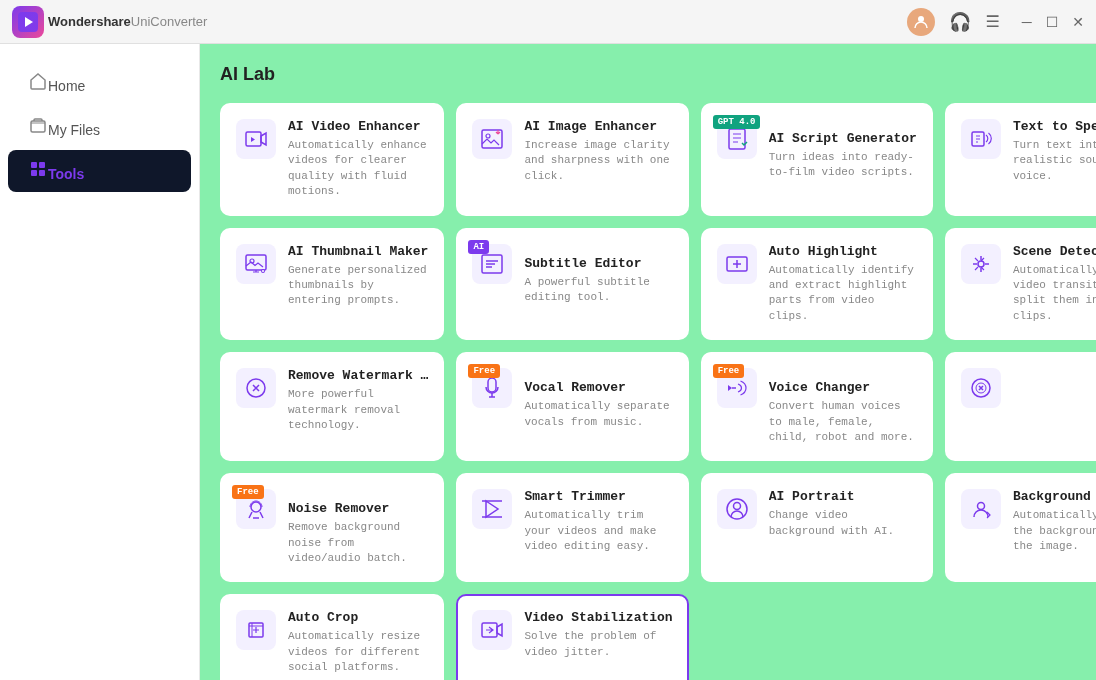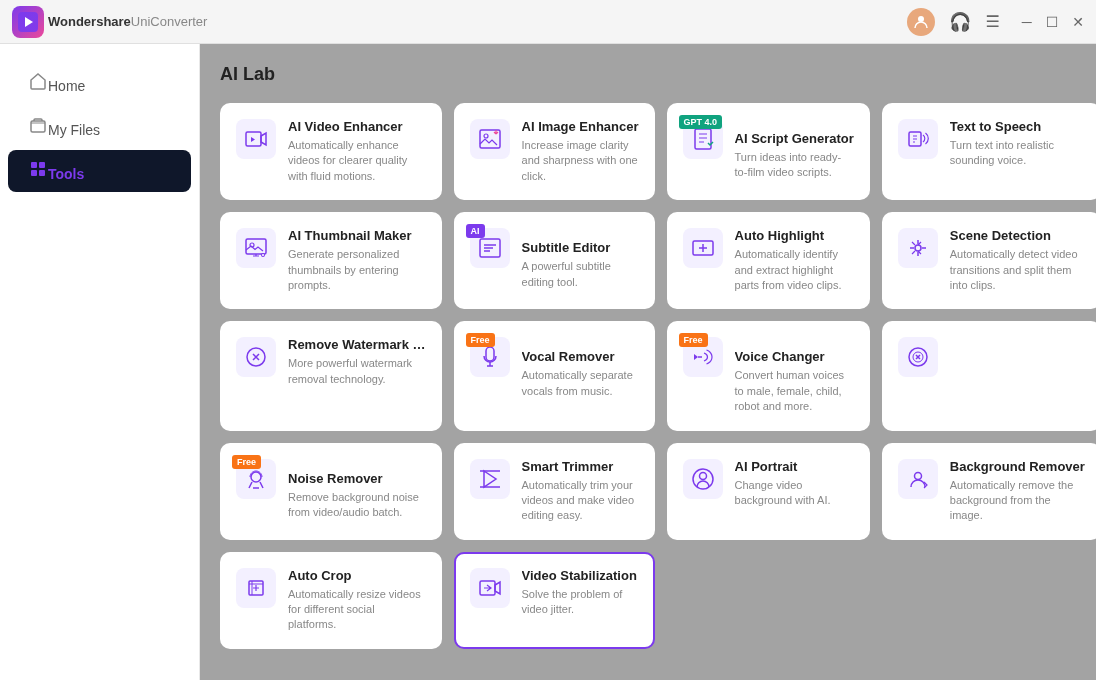--- a/index.html
+++ b/index.html
@@ -90,21 +90,21 @@
     }
     .sidebar-icon {
       font-size: 16px;
       width: 20px;
       text-align: center;
     }
 
     
     .content {
       flex: 1;
-      background: #a3a3a3;
+      background: #86efac;
       overflow-y: auto;
       padding: 20px 4px 20px 20px;
     }
     .page-title {
       font-size: 18px;
       font-weight: 600;
       color: #222;
       margin-bottom: 18px;
     }
 
@@ -119,20 +119,21 @@
       background: white;
       border-radius: 10px;
       padding: 14px;
       display: flex;
       align-items: flex-start;
       gap: 12px;
       cursor: pointer;
       border: 2px solid transparent;
       transition: border-color 0.2s;
       position: relative;
+      font-family: Liberation Mono, monospace;
     }
     .tool-card.selected {
       border-color: #7c3aed;
     }
 
     .tool-icon {
       width: 40px;
       height: 40px;
       flex-shrink: 0;
       display: flex;

